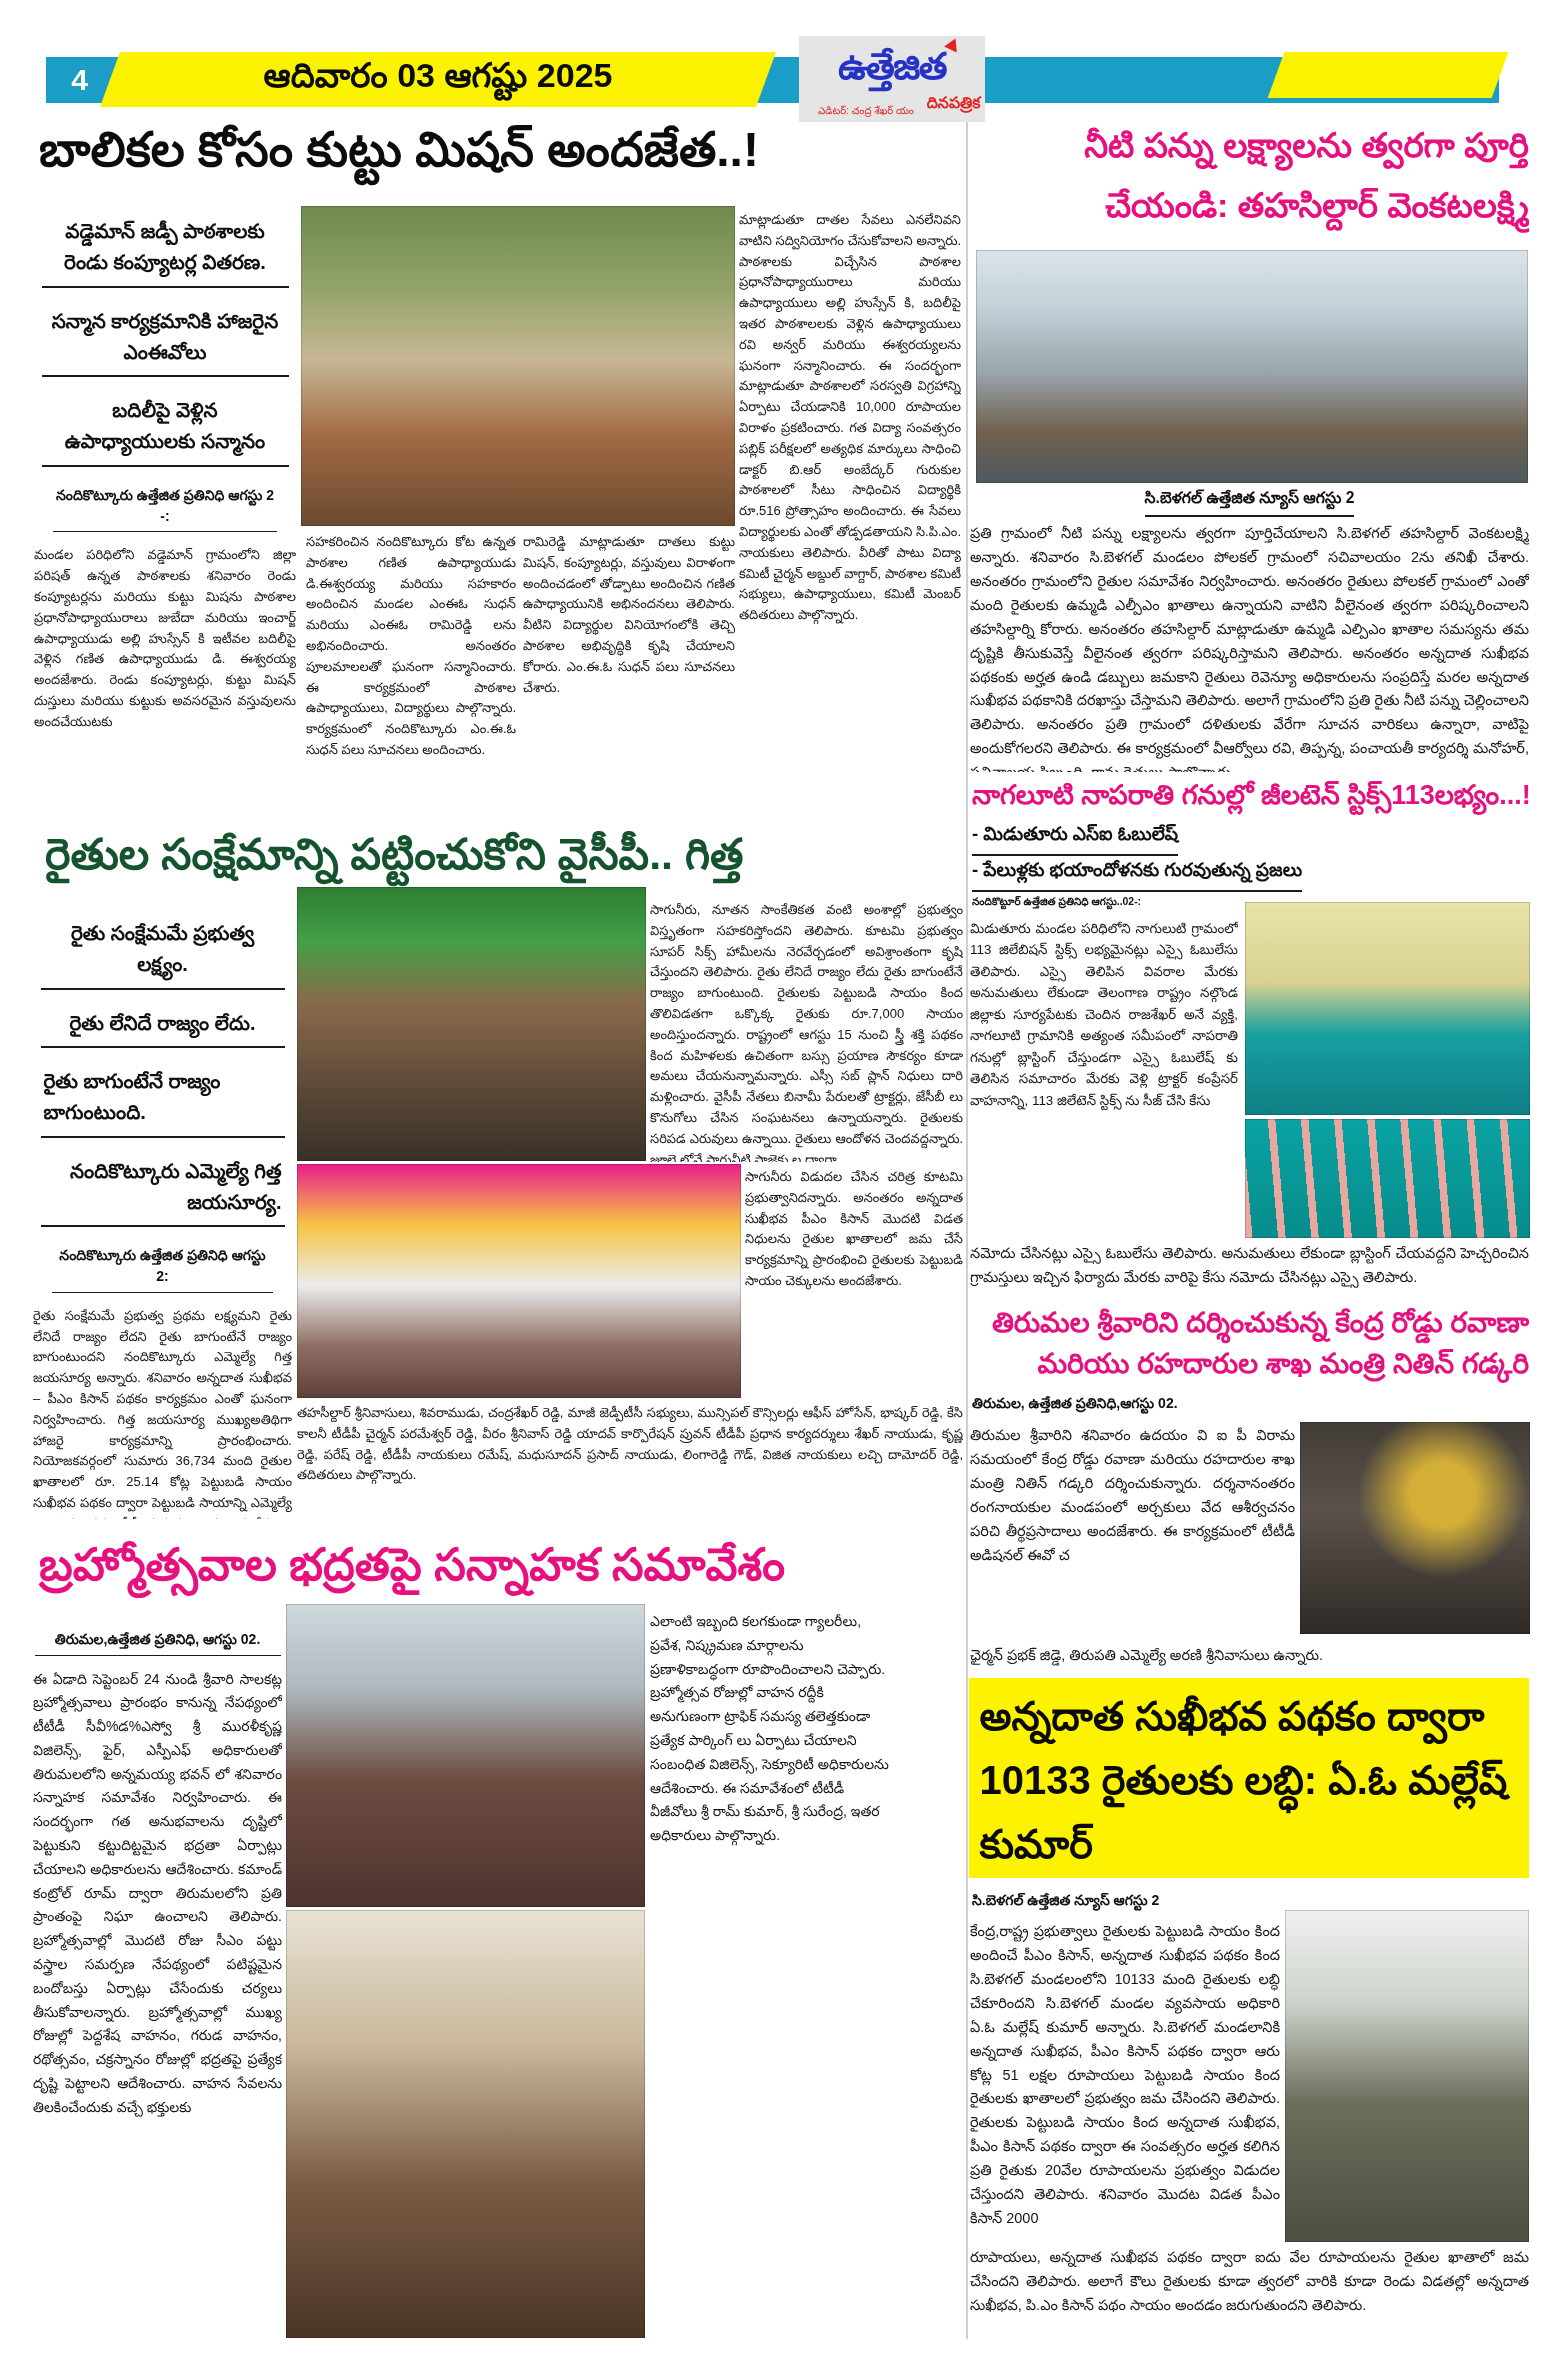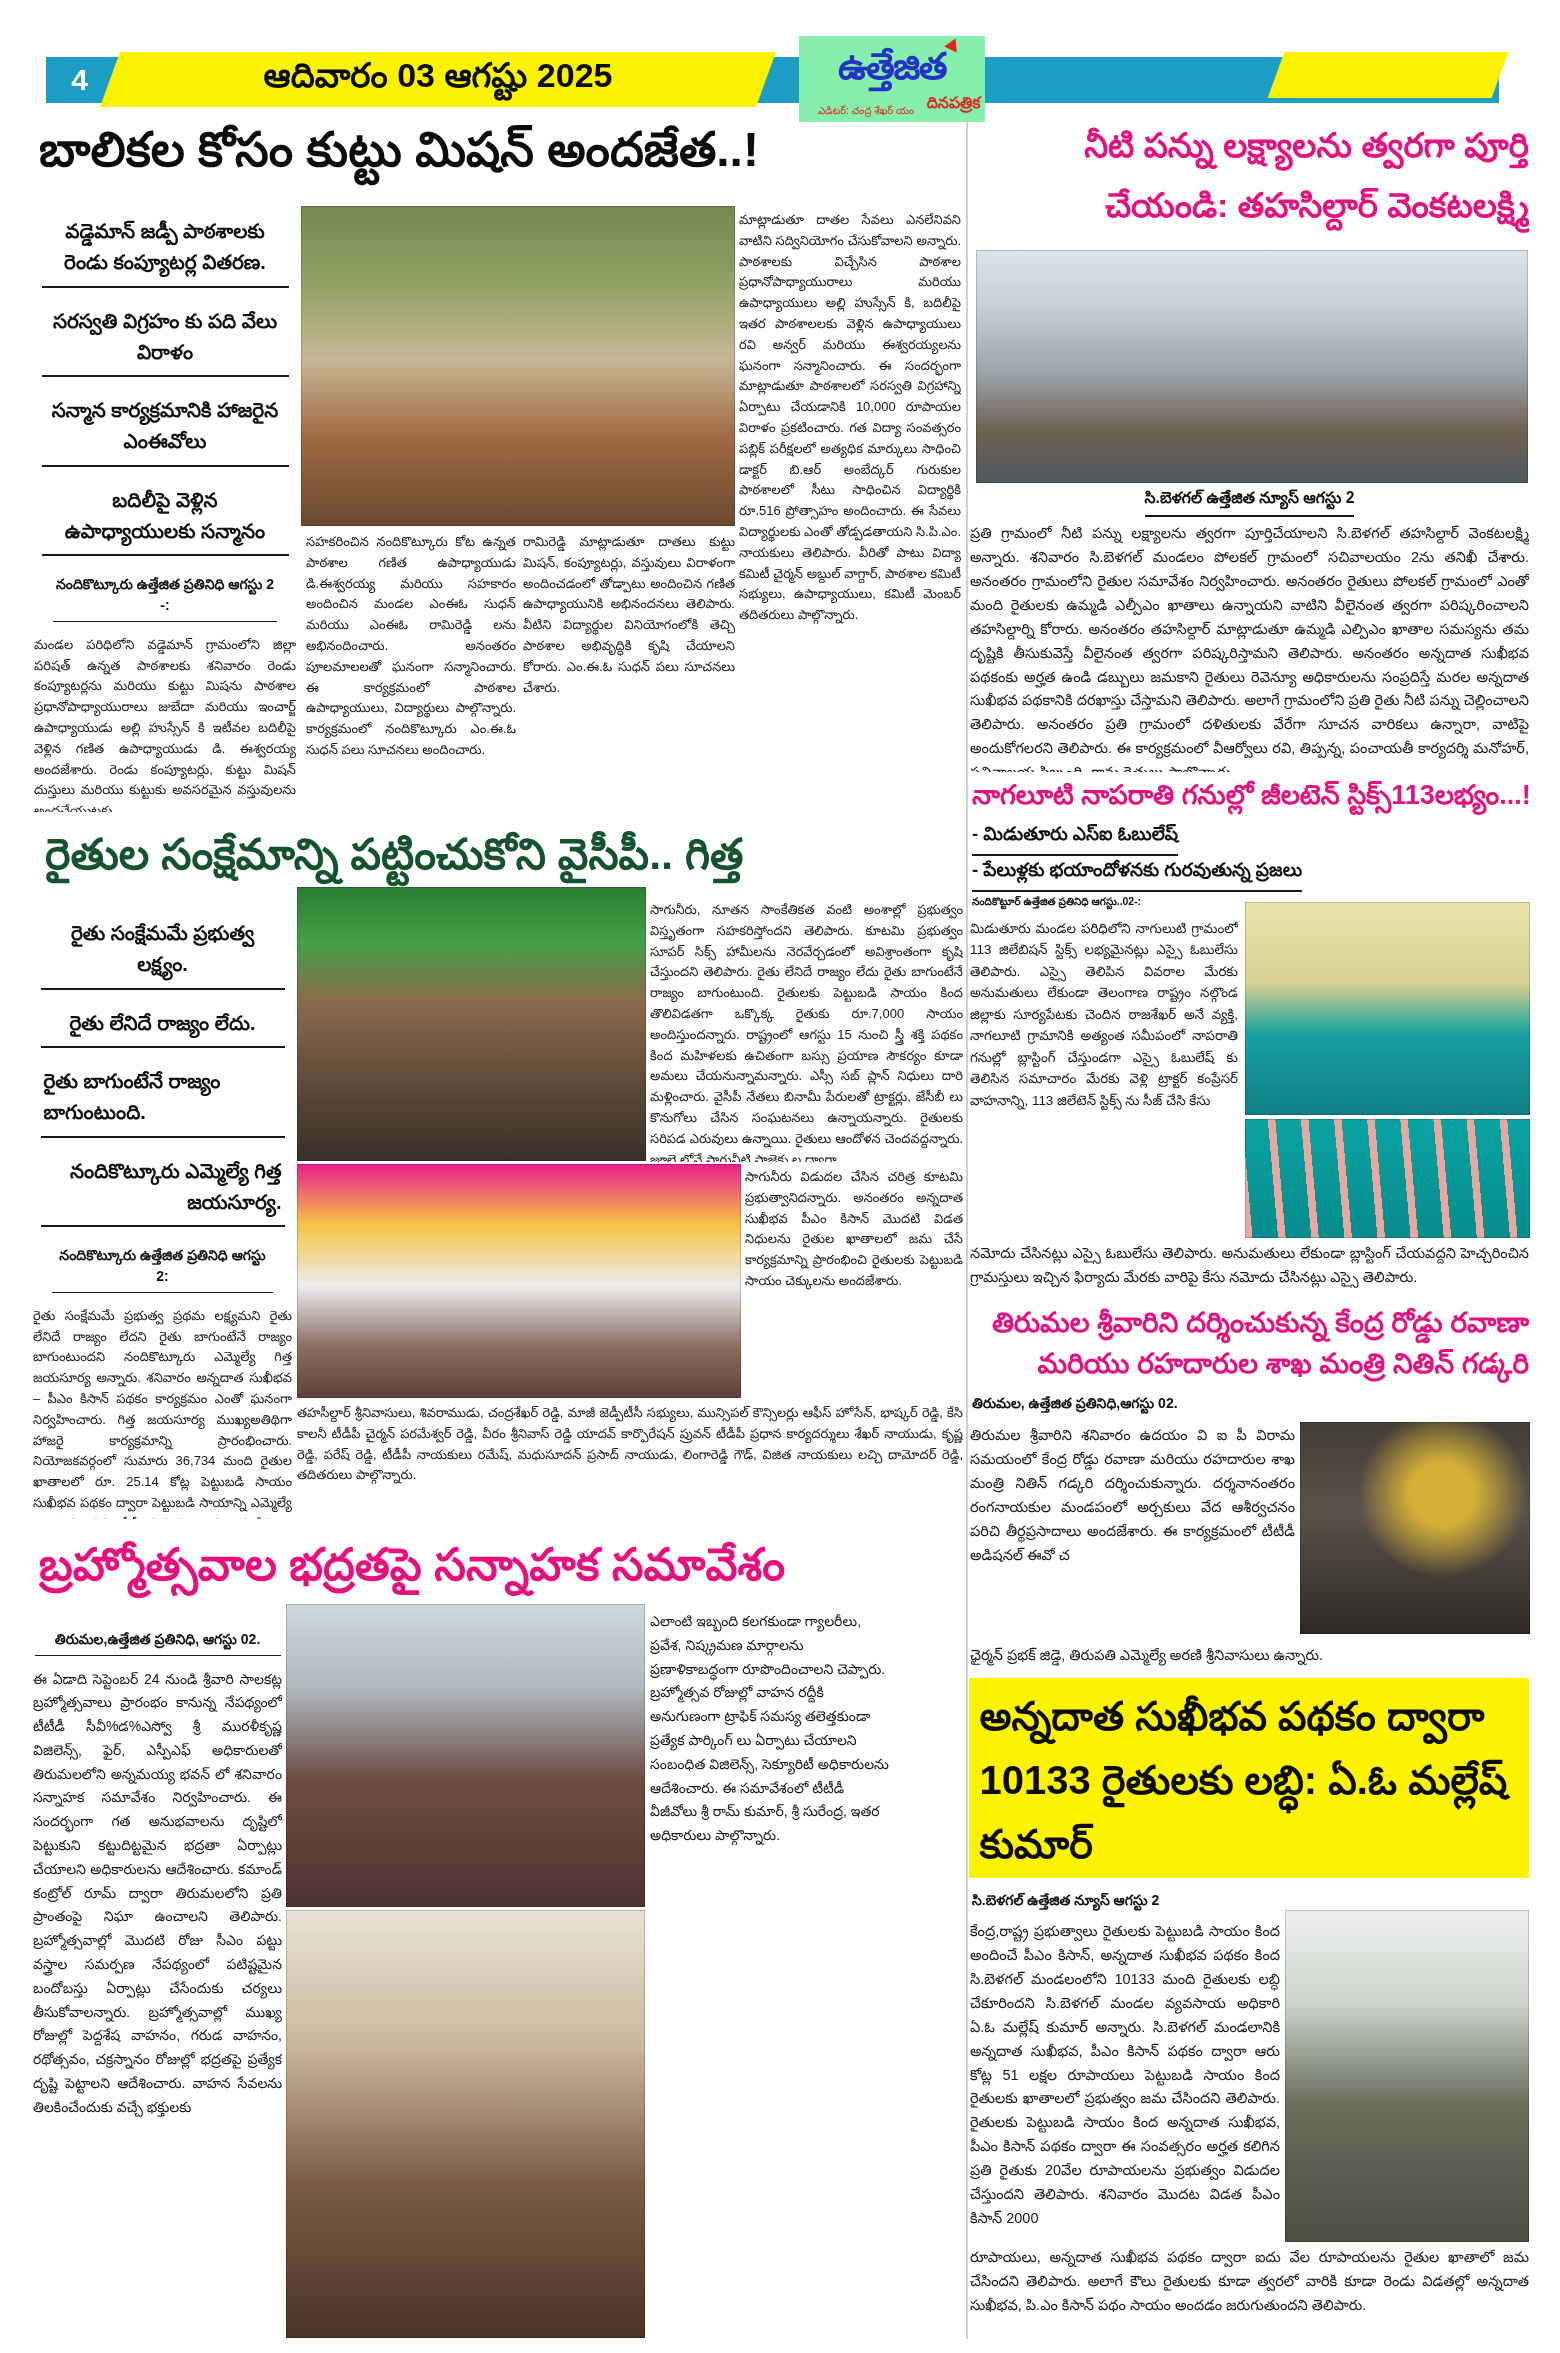--- a/index.html
+++ b/index.html
@@ -5,21 +5,21 @@
   html,body{margin:0;padding:0;background:#e8e8e8;}
   .page{position:relative;width:1561px;height:2354px;background:#ffffff;
         font-family:"Liberation Sans","DejaVu Sans",sans-serif;color:#111;overflow:hidden;}
   .abs{position:absolute;overflow:hidden;}
   
   .topbar{background:#1b9dc5;}
   .pageno{color:#ffffff;font-size:30px;font-weight:bold;text-align:center;line-height:40px;}
   .plate{background:#fbf200;transform:skewX(-20deg);}
   .plate .inner{transform:skewX(20deg);width:100%;height:100%;display:flex;align-items:center;justify-content:center;}
   .datetxt{font-size:34px;font-weight:bold;color:#0b0b0b;white-space:nowrap;}
-  .masthead{background:#86efac;z-index:5;}
+  .masthead{background:#e5e5e5;z-index:5;}
   .mast-title{color:#2433c5;font-size:37px;font-weight:bold;line-height:1.0;letter-spacing:-1.5px;text-align:center;margin-top:12px;}
   .mast-sub{position:absolute;right:4.5px;bottom:6px;color:#e02424;font-size:15.7px;font-weight:bold;}
   .mast-editor{position:absolute;left:19px;bottom:3px;color:#e02424;font-size:10px;}
   .flag{position:absolute;right:25px;top:1.5px;width:0;height:0;border-left:7.5px solid transparent;
         border-right:7.5px solid transparent;border-bottom:12px solid #e02424;transform:rotate(25deg);}
   
   .hl-black{color:#0c0c0c;font-weight:bold;font-size:48px;line-height:1.55;white-space:nowrap;}
   .hl-green{color:#14532d;font-weight:bold;font-size:43px;line-height:1.55;white-space:nowrap;}
   .hl-pink{color:#e6117e;font-weight:bold;}
   .subhead{font-size:20px;font-weight:bold;text-align:center;line-height:1.55;
@@ -60,21 +60,20 @@
     <div class="mast-sub">దినపత్రిక</div>
     <div class="mast-editor">ఎడిటర్: చంద్ర శేఖర్ యం</div>
   </div>
 
   <div class="abs vrule" style="left:966px;top:112px;width:1.5px;height:2227px;"></div>
 
   <div class="abs hl-black" style="left:39px;top:113px;width:956px;height:91px;">బాలికల కోసం కుట్టు మిషన్ అందజేత..!</div>
 
   <div class="abs" style="left:34px;top:216px;width:262px;height:596px;overflow:hidden;">
     <div class="subhead">వడ్డెమాన్ జడ్పీ పాఠశాలకు రెండు కంప్యూటర్ల వితరణ.</div>
-    <div class="subhead">సరస్వతి విగ్రహం కు పది వేలు విరాళం</div>
     <div class="subhead">సన్మాన కార్యక్రమానికి హాజరైన ఎంఈవోలు</div>
     <div class="subhead">బదిలీపై వెళ్లిన ఉపాధ్యాయులకు సన్మానం</div>
     <div class="dateline">నందికొట్కూరు ఉత్తేజిత ప్రతినిధి ఆగస్టు 2 -:</div>
     <div class="body">మండల పరిధిలోని వడ్డెమాన్ గ్రామంలోని జిల్లా పరిషత్ ఉన్నత పాఠశాలకు శనివారం రెండు కంప్యూటర్లను మరియు కుట్టు మిషను పాఠశాల ప్రధానోపాధ్యాయురాలు జుబేదా మరియు ఇంచార్జ్ ఉపాధ్యాయుడు అల్లి హుస్సేన్ కి ఇటీవల బదిలీపై వెళ్లిన గణిత ఉపాధ్యాయుడు డి. ఈశ్వరయ్య అందజేశారు. రెండు కంప్యూటర్లు, కుట్టు మిషన్ దుస్తులు మరియు కుట్టుకు అవసరమైన వస్తువులను అందచేయుటకు</div>
   </div>
 
   <div class="abs photo" style="left:301px;top:206px;width:434px;height:320px;
        background:linear-gradient(180deg,#6f8a4e 0%,#94a468 26%,#c8b795 48%,#a06a43 72%,#6b4a2f 100%);"></div>
 
   <div class="abs body" style="left:306px;top:532px;width:210px;height:280px;">సహకరించిన నందికొట్కూరు కోట ఉన్నత పాఠశాల గణిత ఉపాధ్యాయుడు డి.ఈశ్వరయ్య మరియు సహకారం అందించిన మండల ఎంఈఓ సుధన్ మరియు ఎంఈఓ రామిరెడ్డి లను అభినందించారు. అనంతరం పూలమాలలతో ఘనంగా సన్మానించారు. ఈ కార్యక్రమంలో పాఠశాల ఉపాధ్యాయులు, విద్యార్థులు పాల్గొన్నారు. కార్యక్రమంలో నందికొట్కూరు ఎం.ఈ.ఓ సుధన్ పలు సూచనలు అందించారు.</div>

